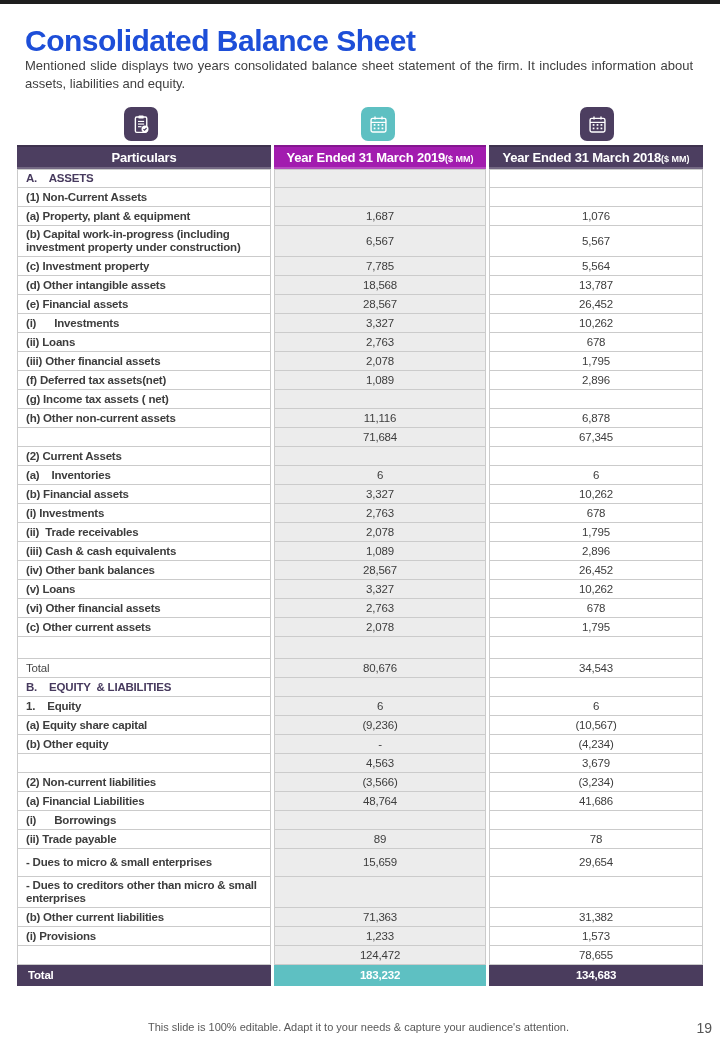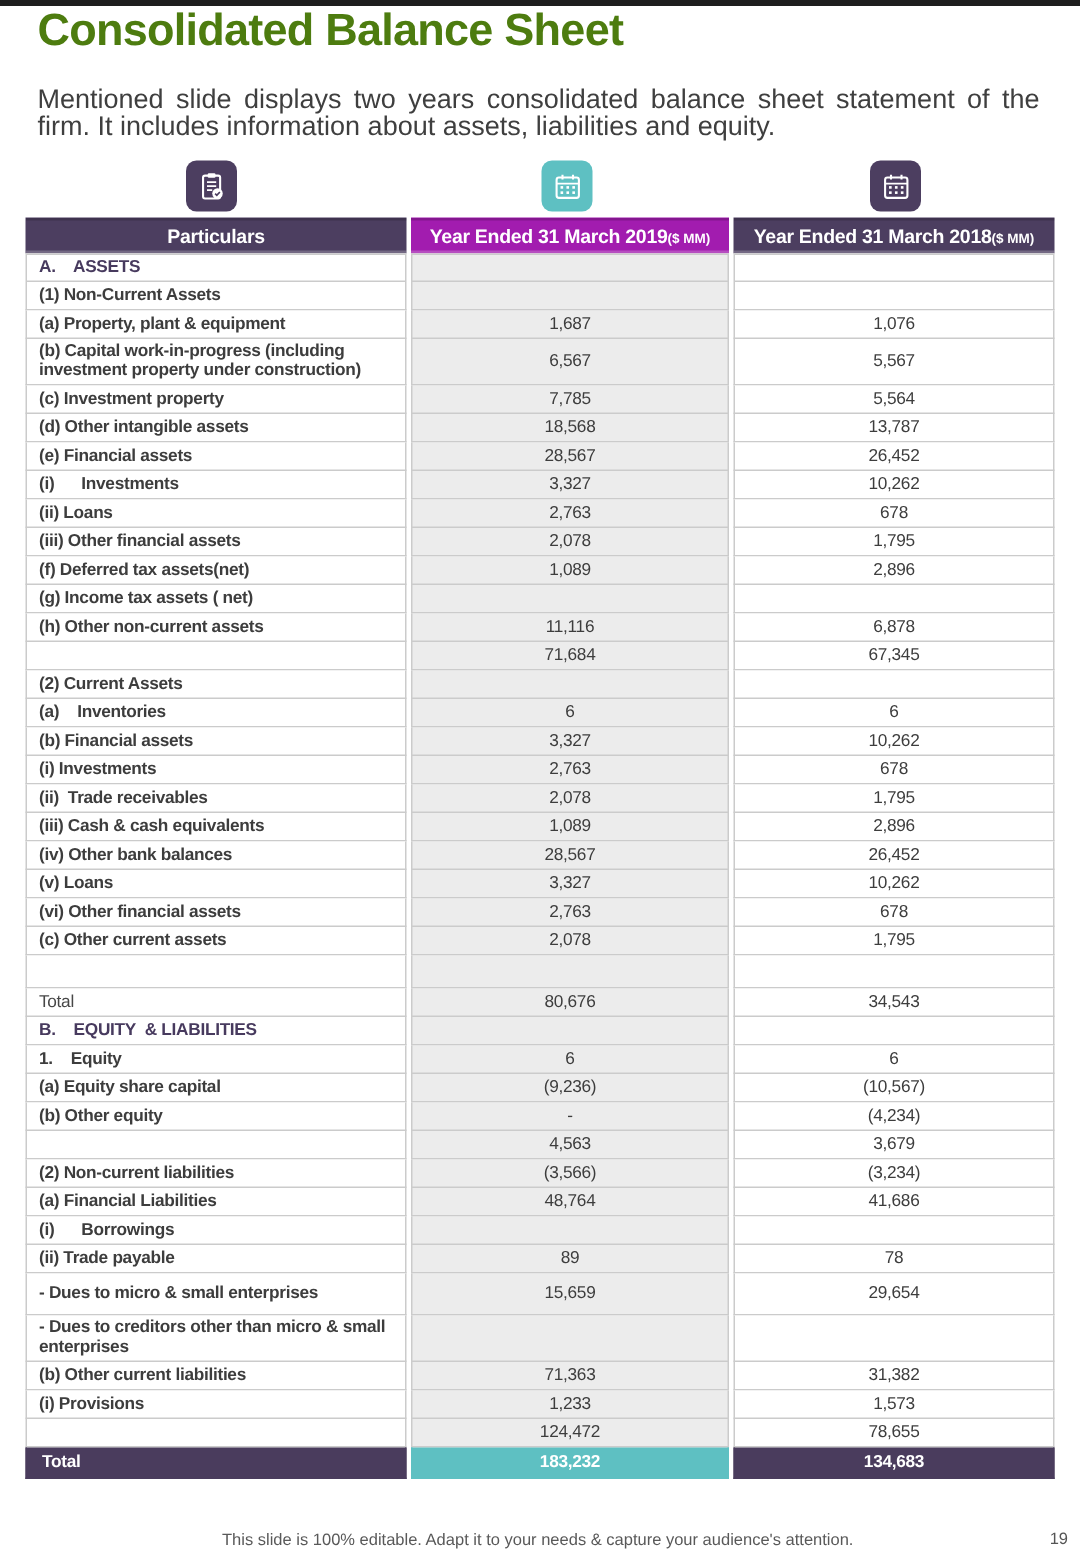--- a/index.html
+++ b/index.html
@@ -12,28 +12,28 @@
     background: #ffffff;
     overflow: hidden;
     margin: 0 auto;
   }
   .top-bar {
     position: absolute; left: 0; top: 0;
     width: 720px; height: 4px;
     background: #1e1e1e;
   }
   .title {
-    position: absolute; left: 25px; top: 4px;
-    font-size: 30px; font-weight: 700; color: #4d7c0f;
+    position: absolute; left: 25px; top: 24px;
+    font-size: 30px; font-weight: 700; color: #1d4ed8;
     letter-spacing: -0.5px;
   }
   .subtitle {
     position: absolute; left: 25px; top: 57px;
     width: 668px;
-    font-size: 18px; line-height: 18px; color: #3f3f3f;
+    font-size: 13px; line-height: 18px; color: #3f3f3f;
     text-align: justify;
   }
   
   .icon-tile {
     position: absolute; top: 107px;
     width: 34px; height: 34px;
     border-radius: 7px;
     display: flex; align-items: center; justify-content: center;
   }
   .icon-purple { background: #4c3e60; }
@@ -103,21 +103,21 @@
   tr.grand td.v2019 { background: #5ec0c2; border-color: #5ec0c2; }
 
   .footer-note {
     position: absolute; left: 0; top: 1021px;
     width: 717px;
     text-align: center;
     font-size: 11px; color: #595959;
   }
   .page-number {
     position: absolute; right: 8px; top: 1020px;
-    font-size: 11px; color: #555555;
+    font-size: 14px; color: #555555;
   }
 </style>
 </head>
 <body>
 
 <div class="page">
   <div class="top-bar"></div>
 
   <div class="title">Consolidated Balance Sheet</div>
   <div class="subtitle">Mentioned slide displays two years consolidated balance sheet statement of the firm. It includes information about assets, liabilities and equity.</div>

